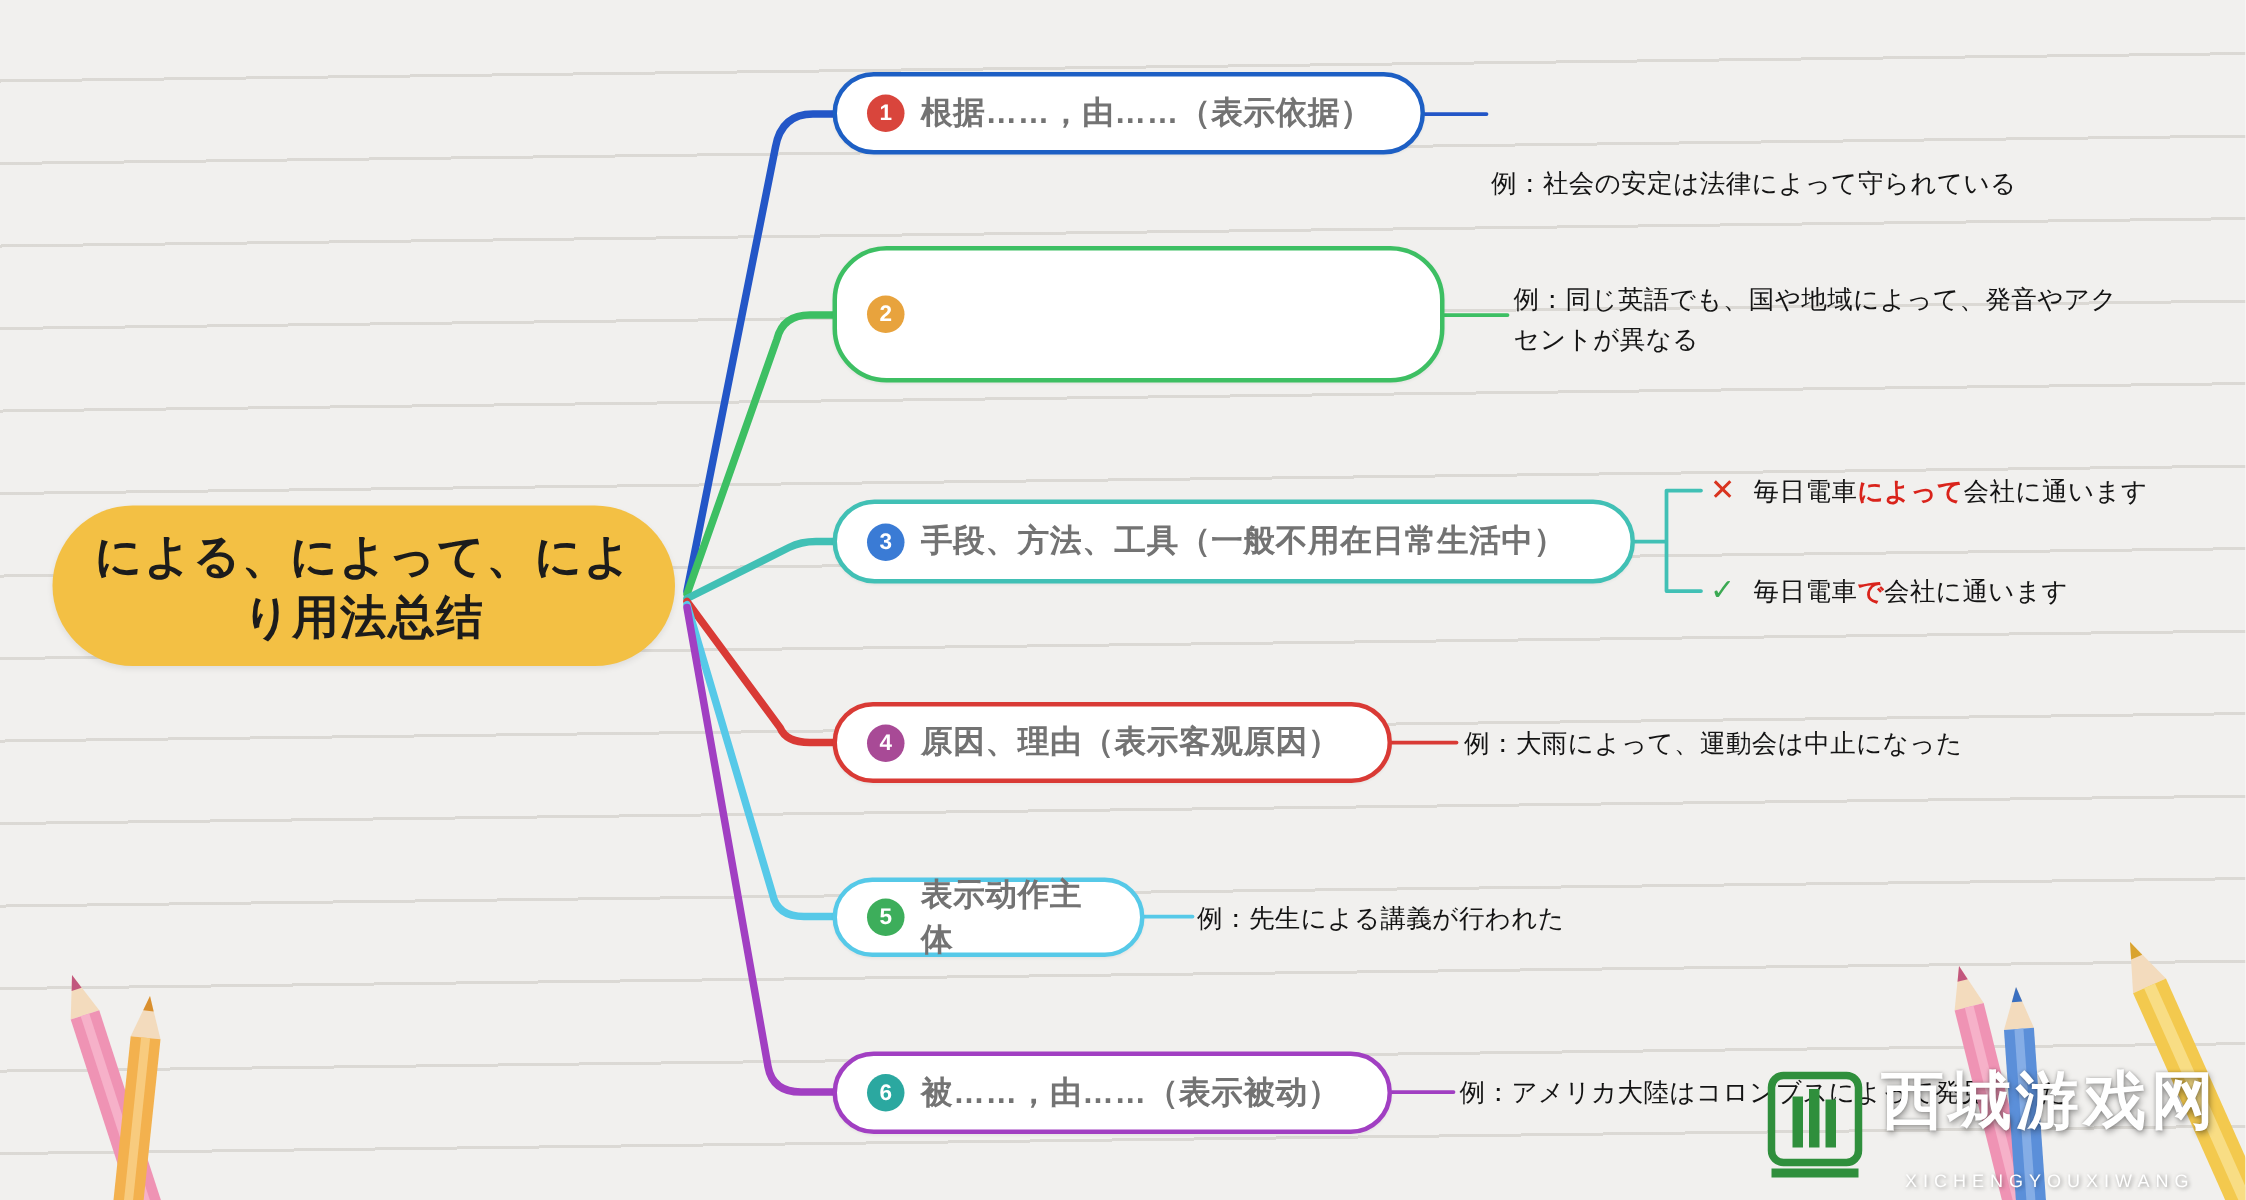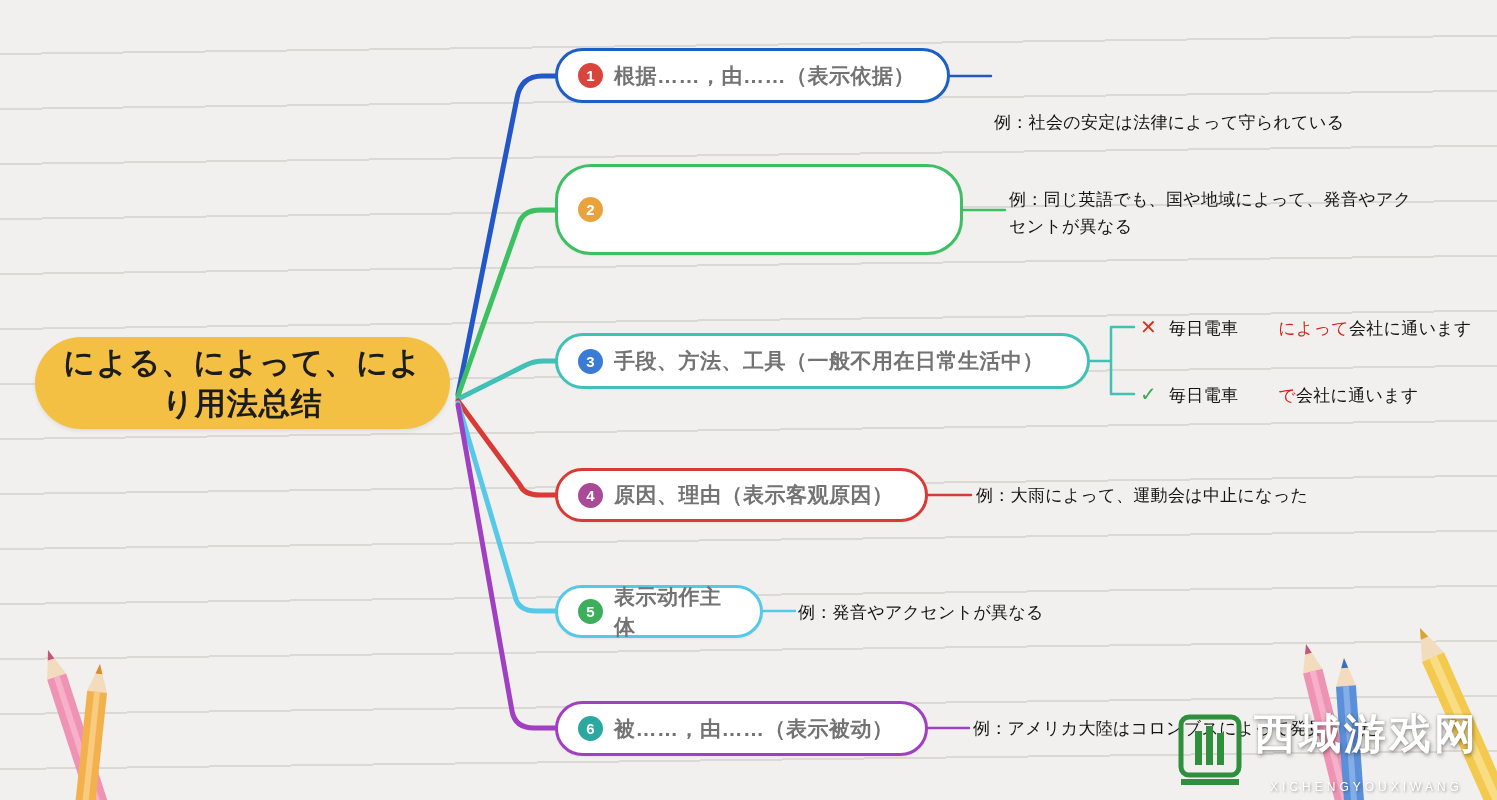--- a/index.html
+++ b/index.html
@@ -10,21 +10,21 @@
     background-color:#f1f0ee;
     background-image: repeating-linear-gradient(179.3deg,
       transparent 0px, transparent 53px,
       rgba(186,182,174,0.40) 53px, rgba(186,182,174,0.40) 55px);
   }
 
   svg.connectors { position:absolute; left:0; top:0; width:1497px; height:800px; }
 
   
   .root-node {
-    position:absolute; left:35px; top:337px; width:415px; height:92px;
+    position:absolute; left:35px; top:337px; width:415px; height:107px;
     background:#F3C044; border-radius:62px;
     display:flex; flex-direction:column; justify-content:center; align-items:center;
     box-shadow:0 2px 4px rgba(0,0,0,0.08);
   }
   .root-node .line {
     font-size:31px; font-weight:800; color:#1c1c1c; line-height:41px; letter-spacing:1px;
   }
 
   
   .branch-box {
@@ -55,21 +55,21 @@
   .e1 { left:994px;  top:63px;margin-top:46px; }
   .e2 { left:1009px; top:186px; width:404px; }
   .e4 { left:976px;  top:482px; }
   .e5 { left:798px;  top:599px; }
   .e6 { left:973px;  top:715px; }
   .e3a { left:1140px; top:314px; }
   .e3b { left:1140px; top:381px; }
   .mark { font-size:20px; font-weight:800; margin-right:12px; }
   .mark-wrong { color:#D9341F; }
   .mark-right { color:#3BA953; }
-  .hl { color:#D9231B; font-weight:400;margin-left:40px; }
+  .hl { color:#D9231B; font-weight:700; }
 
   
   .watermark { position:absolute; right:18px; bottom:6px; display:flex; align-items:center; gap:10px; }
   .wm-text { display:flex; flex-direction:column; align-items:center; }
   .wm-title {
     font-size:42px; font-weight:700; color:#ffffff; letter-spacing:3px;
     text-shadow:1px 2px 4px rgba(0,0,0,0.38), 0 0 2px rgba(0,0,0,0.25);
   }
   .wm-sub {
     font-size:12px; font-weight:400; color:#ffffff; letter-spacing:4px; margin-top:18px;
@@ -129,21 +129,21 @@
   <div class="branch-box b4">
     <span class="badge badge4">4</span>
     <span class="branch-label">原因、理由（表示客观原因）</span>
   </div>
   <div class="example e4">例：大雨によって、運動会は中止になった</div>
 
   <div class="branch-box b5">
     <span class="badge badge5">5</span>
     <span class="branch-label">表示动作主体</span>
   </div>
-  <div class="example e5">例：発音やアクセントが異なる</div>
+  <div class="example e5">例：先生による講義が行われた</div>
 
   <div class="branch-box b6">
     <span class="badge badge6">6</span>
     <span class="branch-label">被……，由……（表示被动）</span>
   </div>
   <div class="example e6">例：アメリカ大陸はコロンブスによって発見された</div>
 
   <svg class="pencils" viewBox="0 0 1497 800">
 
     <g transform="translate(48,650) rotate(-18)">

